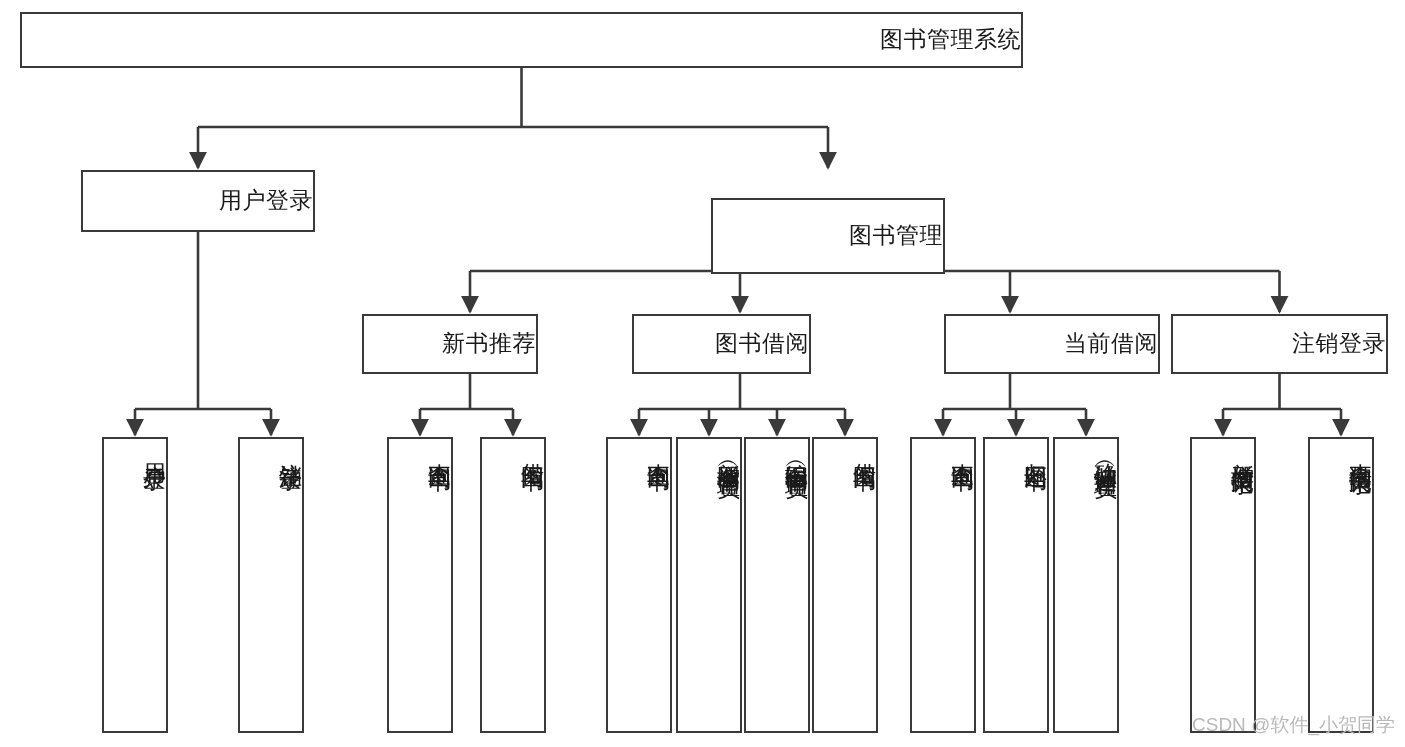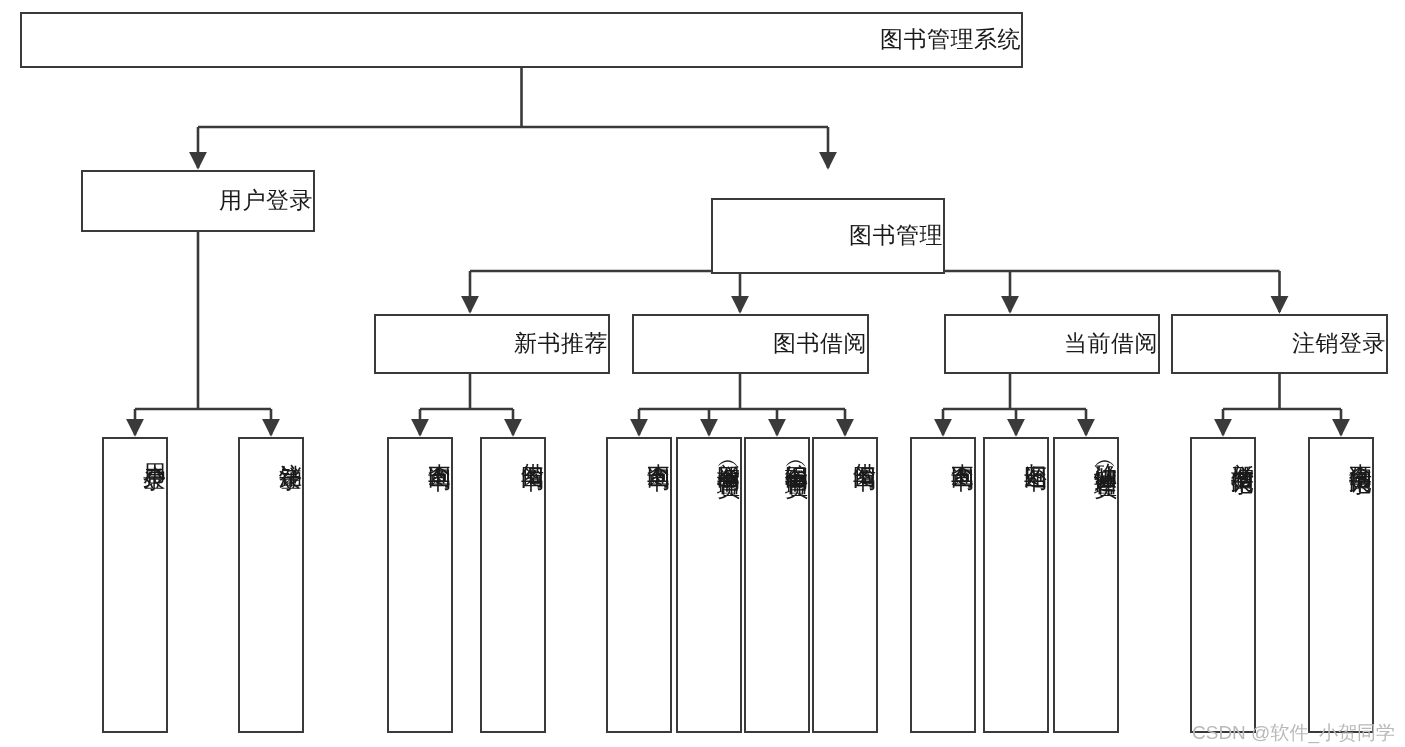--- a/index.html
+++ b/index.html
@@ -61,21 +61,20 @@
   }
   #watermark {
     position: absolute;
     left: 1192px;
     top: 712px;
     font-size: 19px;
     color: #b9b9b9;
     white-space: nowrap;
     z-index: 5;
     font-family: "Liberation Sans", "DejaVu Sans", sans-serif;
-    margin-top: 8px;
   }
 </style>
 </head>
 <body>
 
 <div id="canvas">
 
   <svg id="edges" viewBox="0 0 1405 747">
     <defs>
       <marker id="arrow" viewBox="0 0 10 10" refX="9" refY="5" markerWidth="7" markerHeight="7" orient="auto-start-reverse">
@@ -122,24 +121,24 @@
   <div id="nodes-layer">
       <div class="node horiz" style="left: 20px; top: 12px; width: 1003px; height: 56px;">
         <span class="node-label">图书管理系统</span>
       </div>
       <div class="node horiz" style="left: 81px; top: 170px; width: 234px; height: 62px;">
         <span class="node-label">用户登录</span>
       </div>
       <div class="node horiz" style="left: 711px; top: 170px; width: 234px; height: 76px; margin-top: 28px;">
         <span class="node-label">图书管理</span>
       </div>
-      <div class="node horiz" style="left: 362px; top: 314px; width: 236px; height: 60px; margin-left: 12px;">
+      <div class="node horiz" style="left: 362px; top: 314px; width: 176px; height: 60px;">
         <span class="node-label">新书推荐</span>
       </div>
-      <div class="node horiz" style="left: 632px; top: 314px; width: 237px; height: 60px;">
+      <div class="node horiz" style="left: 632px; top: 314px; width: 179px; height: 60px;">
         <span class="node-label">图书借阅</span>
       </div>
       <div class="node horiz" style="left: 944px; top: 314px; width: 216px; height: 60px;">
         <span class="node-label">当前借阅</span>
       </div>
       <div class="node horiz" style="left: 1171px; top: 314px; width: 217px; height: 60px;">
         <span class="node-label">注销登录</span>
       </div>
       <div class="node vert" style="left: 102px; top: 437px; width: 66px; height: 296px;">
         <span class="node-label">用户登录</span>

